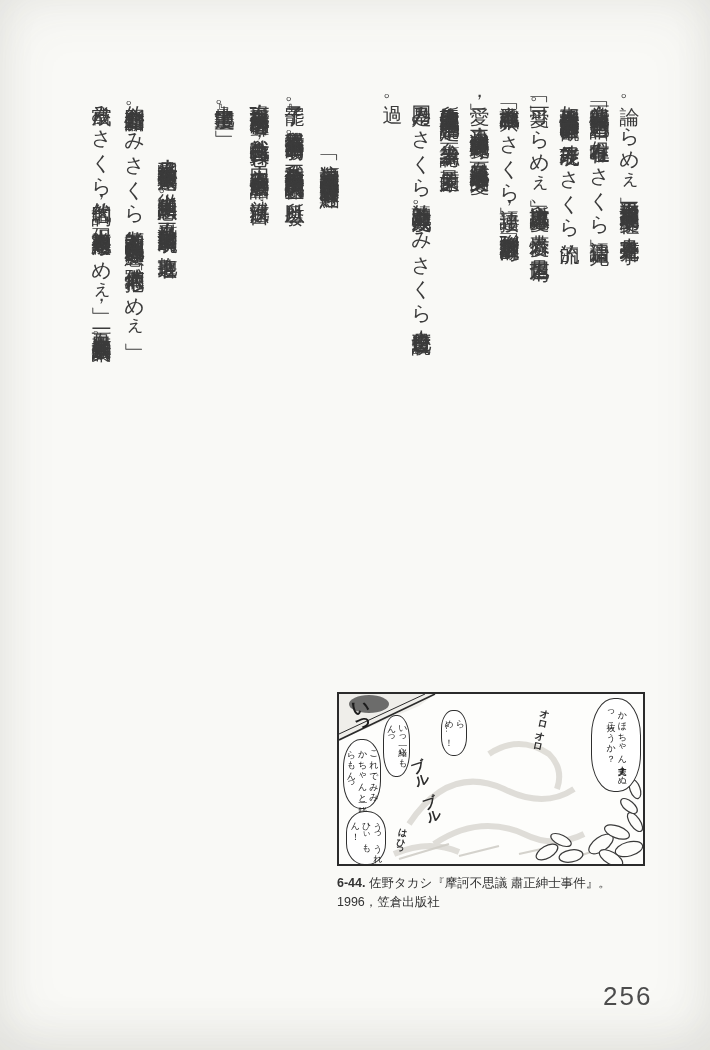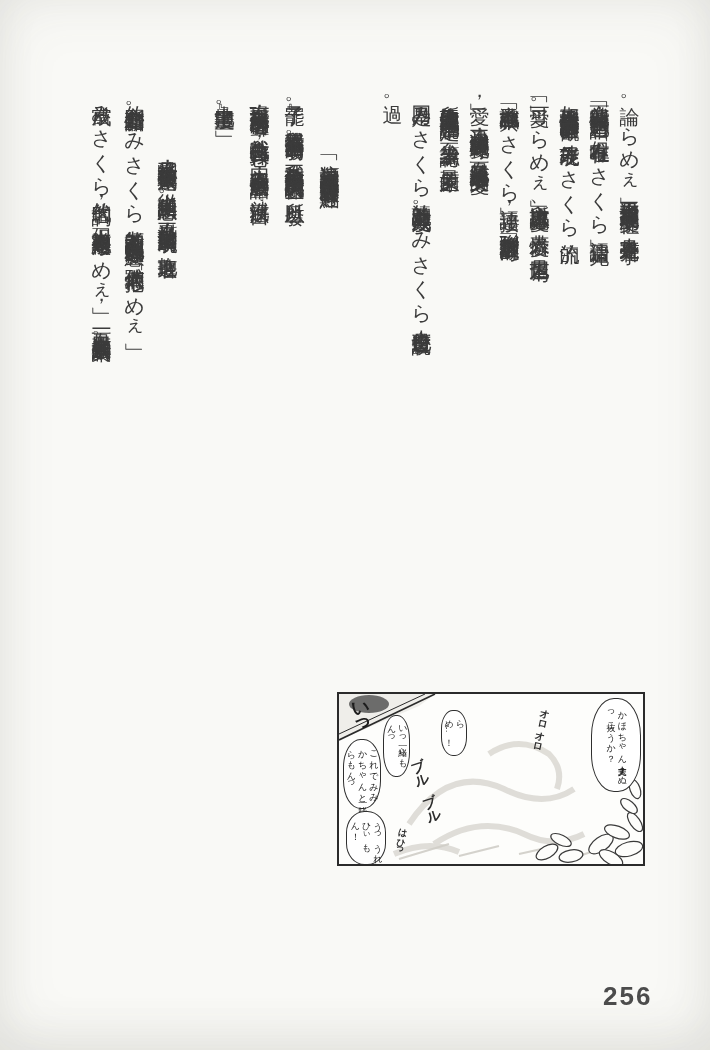--- a/index.html
+++ b/index.html
@@ -45,21 +45,21 @@
   }
   .caption{
     margin-top:8px;
     font-family:"Liberation Sans","DejaVu Sans",sans-serif;
     font-size:12.5px;line-height:1.55;color:#333;
   }
   .caption .cap-label{font-weight:bold;}
   .page-number{
     position:absolute;left:603px;top:981px;
     font-family:"Liberation Sans","DejaVu Sans",sans-serif;
-    font-size:26px;font-weight:bold;color:#4c4c4c;letter-spacing:2px;
+    font-size:26px;font-weight:normal;color:#4c4c4c;letter-spacing:2px;
   }
 </style>
 </head>
 <body>
 
 <div class="page">
 
   <div class="col" style="left:620px;top:90px">論。「らめぇ」不過是支撐那過剩表現的一支柱子，本身雖是光看字</div>
   <div class="col" style="left:590px;top:90px">面就能傳達「有快感」的角色語，但唯有在「みさくら語」這個宛</div>
   <div class="col" style="left:560px;top:90px">如直接愛撫大腦快感語言中樞的世界觀下，才能展現みさくら流的</div>
@@ -126,16 +126,20 @@
       <div class="bubble" style="left:7px;top:117px;width:40px;height:54px">
         <div class="btxt" style="height:44px">うっうれひぃもん！</div>
       </div>
 
       <div class="sfx" style="left:10px;top:-4px;font-size:18px;transform:rotate(-8deg);color:#1d1d1d">いっ</div>
       <div class="sfx" style="left:196px;top:8px;font-size:10px;transform:rotate(12deg)">オロオロ</div>
       <div class="sfx" style="left:76px;top:52px;font-size:14px;transform:rotate(-18deg);letter-spacing:3px">ブルブル</div>
       <div class="sfx" style="left:56px;top:128px;font-size:9px;transform:rotate(10deg)">はひっ</div>
     </div>
 
+    <div class="caption">
+      <span class="cap-label">6-44.</span><span> 佐野タカシ『摩訶不思議 肅正紳士事件』。</span><br>
+      <span>1996，笠倉出版社</span>
+    </div>
   </div>
 
   <div class="page-number">256</div>
 </div>
 
 </body></html>

